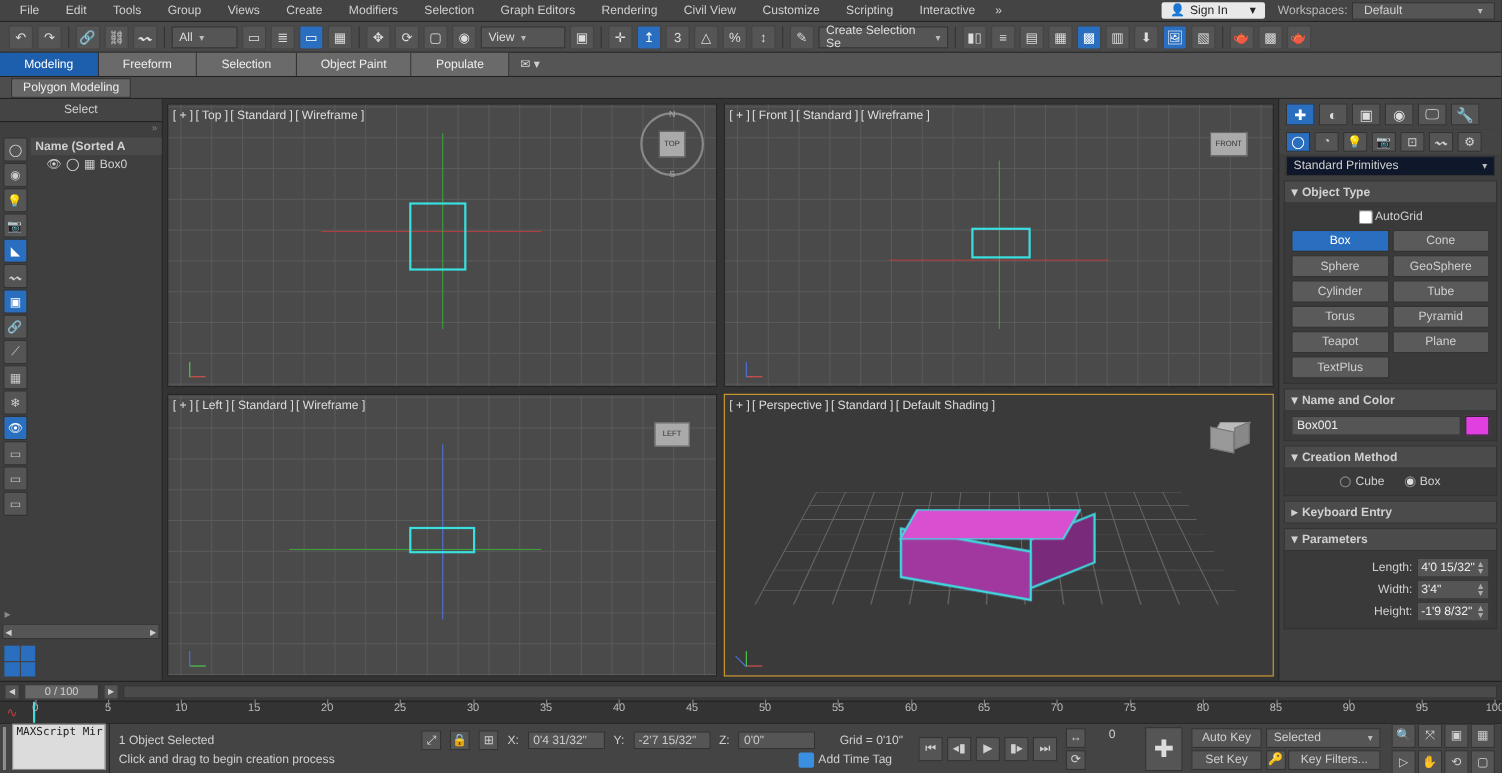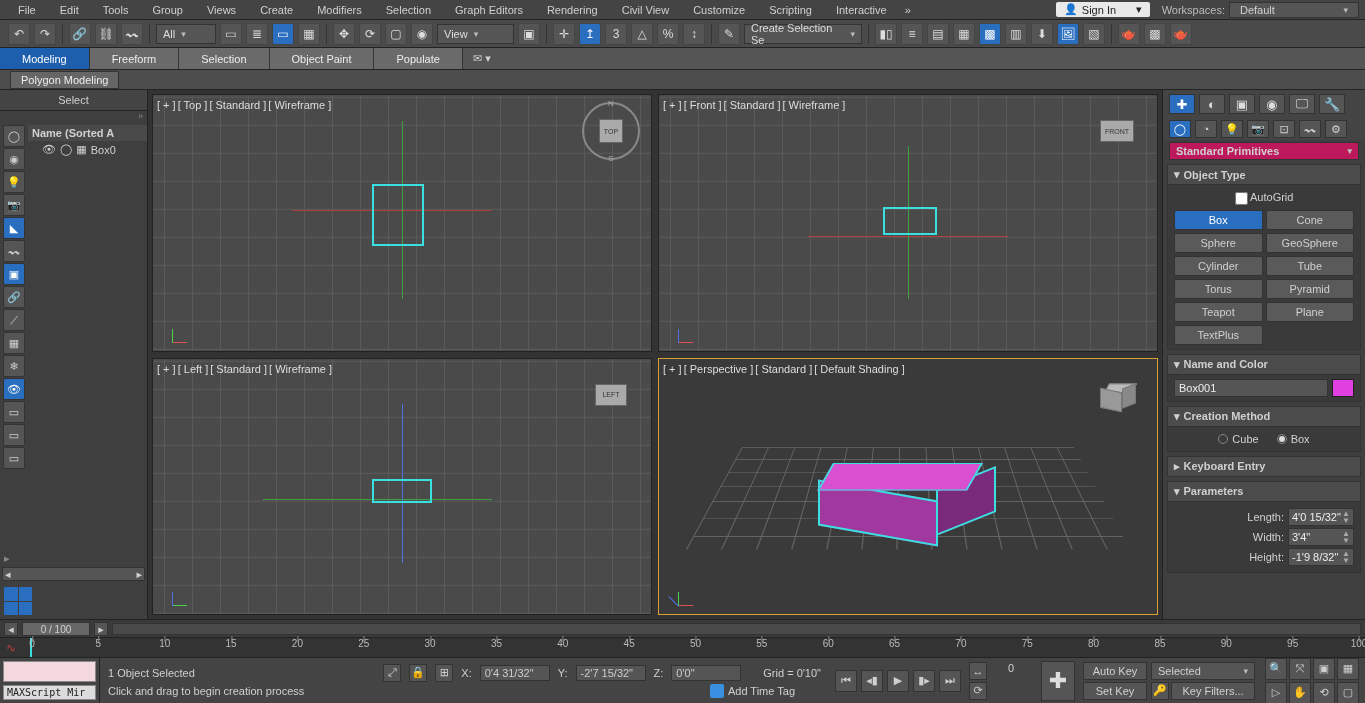--- a/index.html
+++ b/index.html
@@ -95,21 +95,21 @@
 .viewcube.persp .cf.s { width:14px; height:20px; left:20px; top:6px; transform:skewY(-22deg); background:#888;}
 
 
 .cmdpanel { width: 203px; background: #3f3f3f; border-left: 1px solid #222; display:flex; flex-direction:column; overflow:hidden;}
 .cmdtabs { display:flex; gap:4px; padding:4px 6px; background:#444;}
 .cmdtab { width:26px; height:20px; background:#555; border:1px solid #333; display:flex; align-items:center; justify-content:center; font-size:13px; color:#ddd;}
 .cmdtab.active { background:#2a6fbf; color:#fff;}
 .cmdsub { display:flex; gap:4px; padding:2px 6px; background:#444;}
 .cmdsub .s { width:22px; height:18px; background:#555; border:1px solid #333; display:flex; align-items:center; justify-content:center; font-size:11px;}
 .cmdsub .s.active { background:#2a6fbf; color:#fff;}
-.cat-dd { margin:2px 6px; background:#be185d; border:1px solid #333; padding:2px 6px; display:flex; justify-content:space-between; align-items:center;font-weight:bold;}
+.cat-dd { margin:2px 6px; background:#0f172a; border:1px solid #333; padding:2px 6px; display:flex; justify-content:space-between; align-items:center;}
 
 .rollout { margin:2px 4px; }
 .rollhead { background:#4b4b4b; padding:3px 6px; display:flex; align-items:center; gap:4px; font-weight:bold; border:1px solid #333;}
 .rollbody { background:#3a3a3a; border:1px solid #333; border-top:none; padding:4px 6px;}
 .autogrid-row { text-align:center; padding:2px 0;}
 .obj-grid { display:grid; grid-template-columns:1fr 1fr; gap:3px; margin-top:3px;}
 .obj-btn { background:#5a5a5a; border:1px solid #333; text-align:center; padding:3px 0; border-radius:2px;}
 .obj-btn.active { background:#2a6fbf; color:#fff;}
 .obj-btn.span2 { grid-column:1 / span 1;}
 .name-row { display:flex; gap:4px; align-items:center;}
@@ -131,36 +131,36 @@
 .timeslider-row .track { flex:1; height:12px; background:#4a4a4a; border:1px solid #333;}
 
 .trackbar { height:20px; background:#333; border-top:1px solid #222; display:flex; align-items:center; padding:0 6px; gap:2px; position:relative;}
 .trackbar .curve-ic { width:16px; font-size:12px; color:#c04040;}
 .trackbar .ticks { flex:1; position:relative; height:100%; border-left:2px solid #3ae0e0; margin-left:6px;}
 .trackbar .tick { position:absolute; top:0; font-size:10px; color:#bbb; transform:translateX(-50%);}
 .trackbar .tick::before { content:""; position:absolute; left:50%; top:-2px; width:1px; height:6px; background:#888;}
 
 
 .statusbar { height:46px; background:#444; border-top:1px solid #222; display:flex; align-items:stretch;}
-.maxscript { width:100px; border-right:1px solid #222; display:flex; flex-direction:column;}
+.maxscript { width:100px; border-right:1px solid #222; display:flex; flex-direction:row;}
 .maxscript .pink { flex:1; background:#f3d9dd; border:1px solid #888; margin:3px;}
 .maxscript .mini { background:#dcdcdc; color:#222; font-family:monospace; font-size:10px; padding:1px 3px; margin:0 3px 3px 3px; border:1px solid #888; white-space:nowrap; overflow:hidden;}
 .status-mid { flex:1; display:flex; flex-direction:column; justify-content:center; padding:0 8px; gap:2px;}
 .coord-row { display:flex; align-items:center; gap:8px;}
 .coord-row .cbox { background:#555; border:1px solid #333; padding:1px 4px; width:70px; color:#ccc;}
 .coord-row .icbtn { width:18px; height:18px; background:#555; border:1px solid #333; display:flex; align-items:center; justify-content:center;}
 .status-right { display:flex; align-items:center; padding:0 6px; gap:4px;}
 .play-btn { width:22px; height:22px; background:#555; border:1px solid #333; display:flex; align-items:center; justify-content:center; font-size:11px;}
 .big-plus { width:34px; height:40px; background:#555; border:1px solid #333; display:flex; align-items:center; justify-content:center; font-size:22px; color:#ddd; margin:0 4px;}
 .key-col { display:flex; flex-direction:column; gap:2px;}
 .key-btn { background:#555; border:1px solid #333; padding:2px 6px; width:64px; text-align:center;}
 .sel-dd { background:#555; border:1px solid #333; padding:2px 6px; width:104px; display:flex; justify-content:space-between; align-items:center;}
 .nav-cluster { display:grid; grid-template-columns:repeat(4,22px); grid-template-rows:22px 22px; gap:2px; margin-left:6px;}
 .nav-cluster .n { background:#555; border:1px solid #333; display:flex; align-items:center; justify-content:center; font-size:11px;}
-.addtag { display:flex; align-items:center; gap:4px; margin-left:auto; margin-right:26px;}
+.addtag { display:flex; align-items:center; gap:4px; margin-left:auto; margin-right:10px;}
 .addtag .cube { width:14px; height:14px; background:#3a8fe0; border-radius:2px;}
 
 .chev-sm { font-size:9px; color:#bbb;}
 </style>
 </head>
 <body>
 
 <div class="menubar">
   <div class="menu-item">File</div>
   <div class="menu-item">Edit</div>

